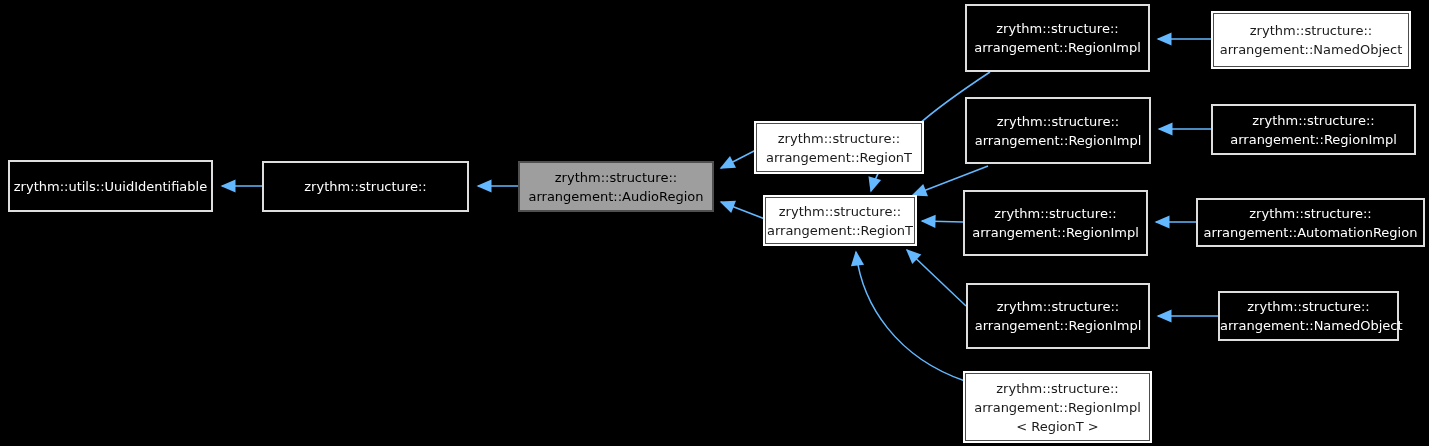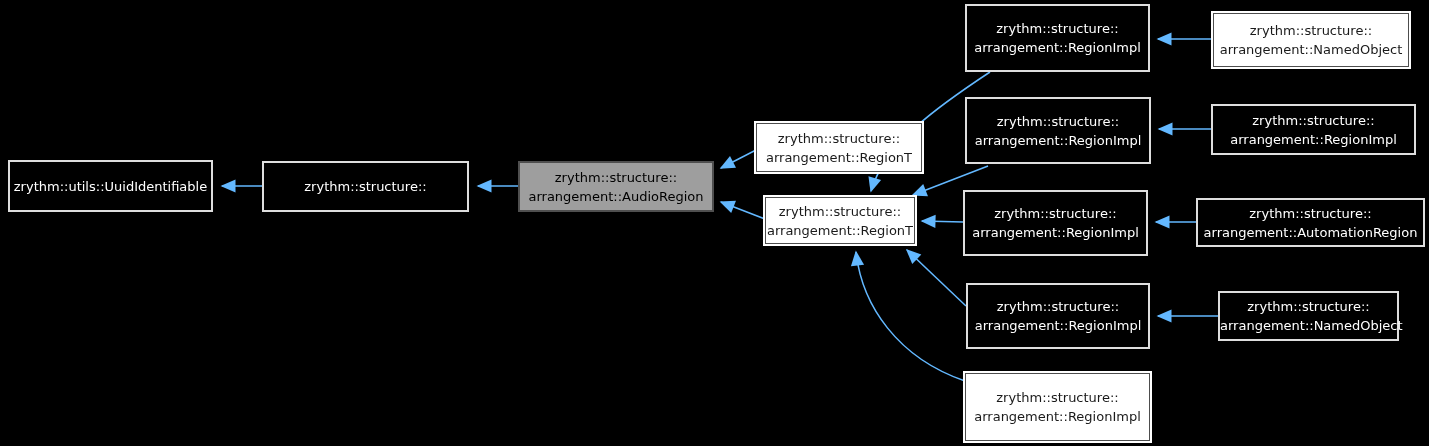--- a/index.html
+++ b/index.html
@@ -111,15 +111,16 @@
   </div>
 
   <div class="node plain" style="left:1218px;top:291px;width:181px;height:50px;">
     <span>zrythm::structure::</span>
     <span>arrangement::NamedObject</span>
   </div>
 
   <div class="node linked" style="left:965px;top:373px;width:185px;height:68px;">
     <span>zrythm::structure::</span>
     <span>arrangement::RegionImpl</span>
+    <span>&lt; RegionT &gt;</span>
   </div>
 
 </div>
 
 </body></html>

